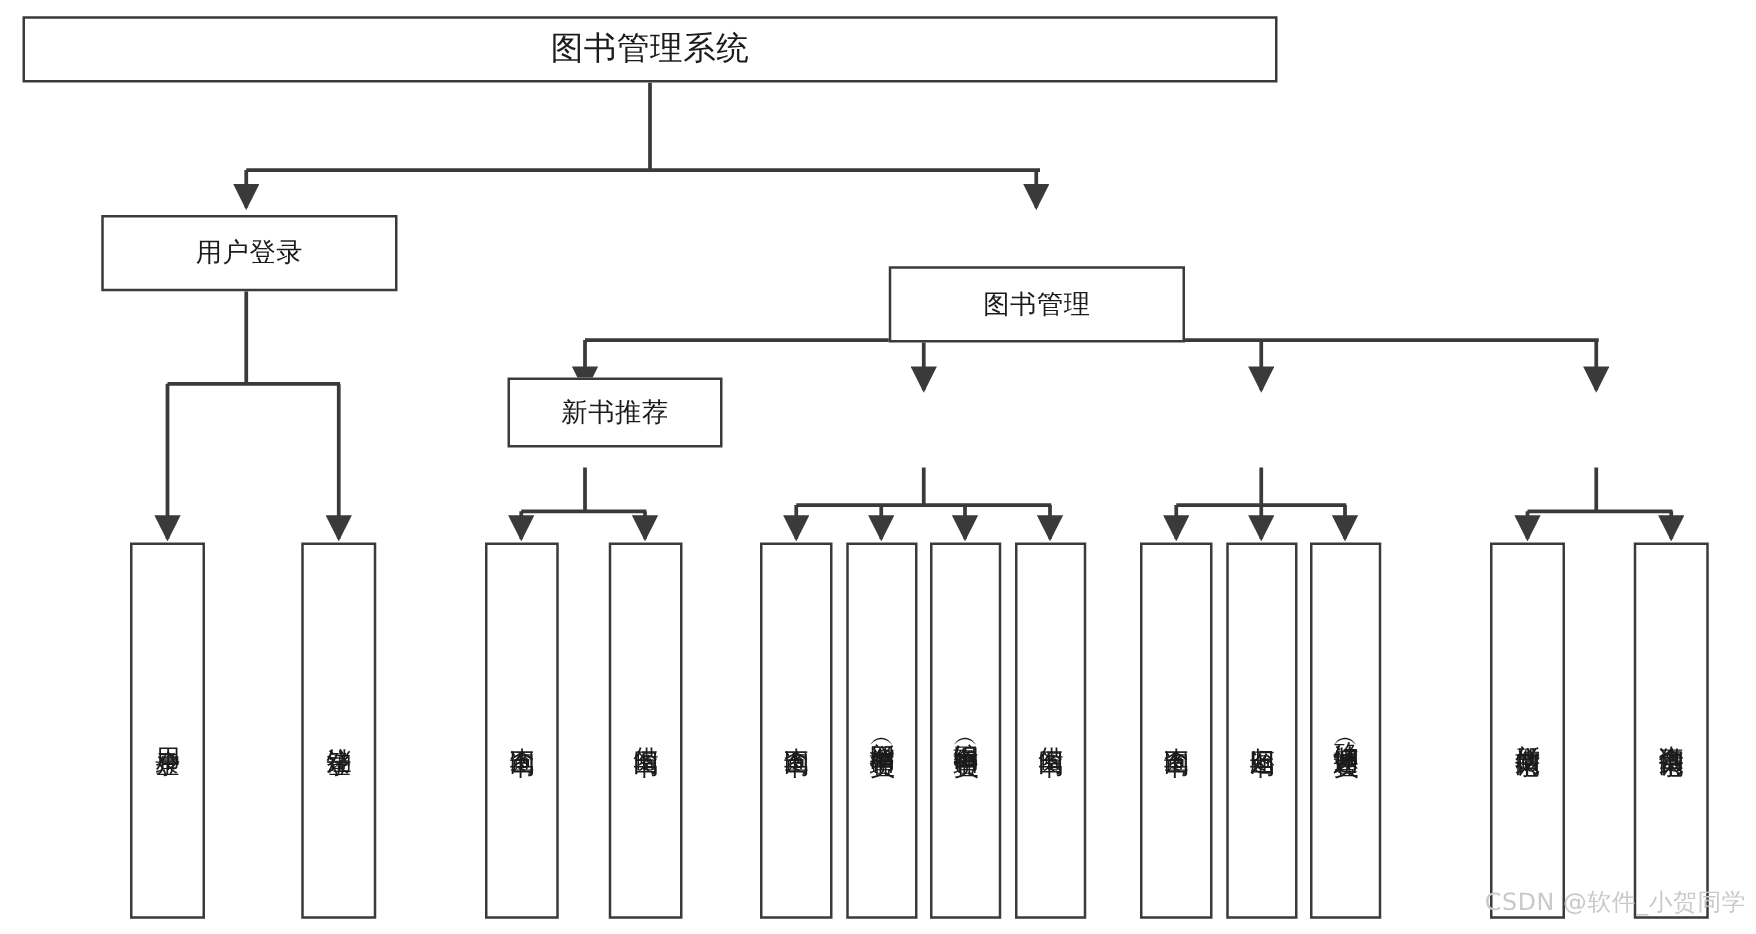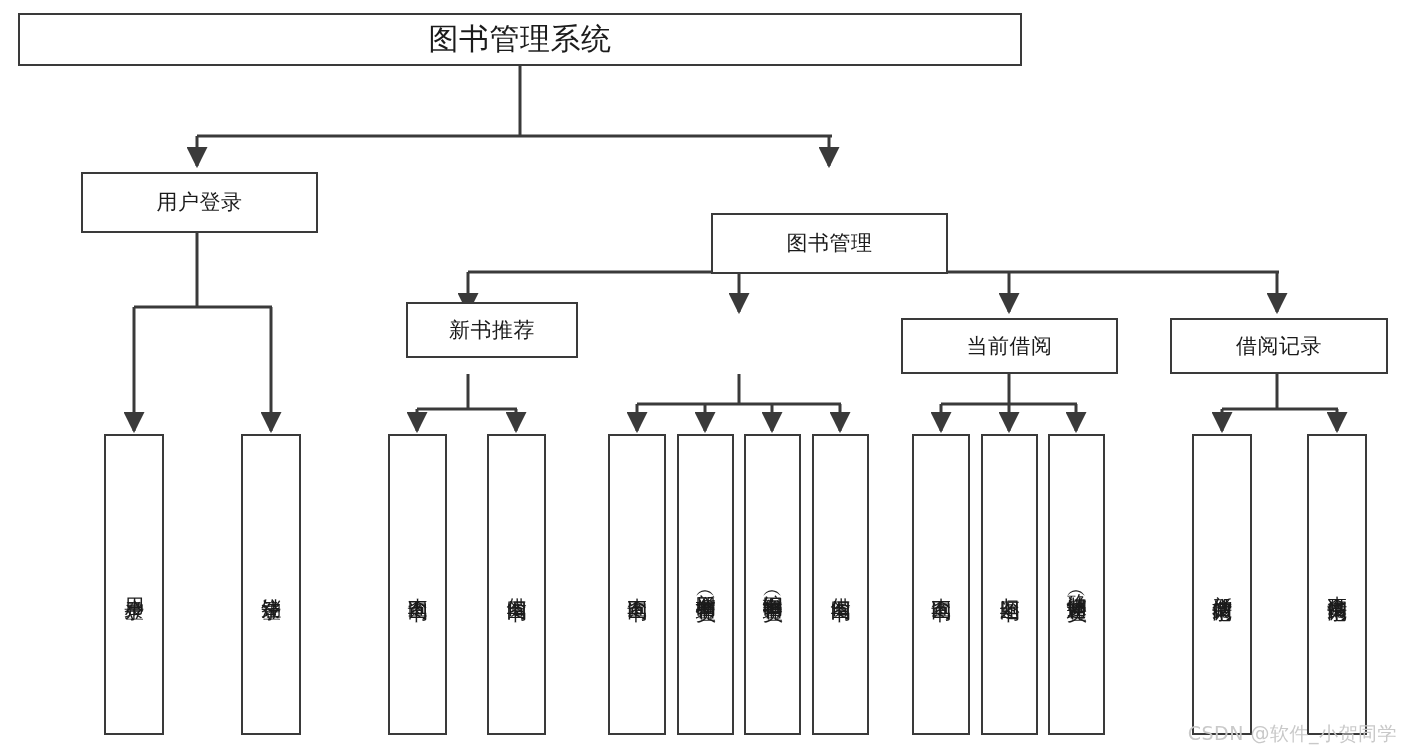--- a/index.html
+++ b/index.html
@@ -54,26 +54,26 @@
   }
   .node.v .label {
     writing-mode: vertical-rl;
     text-orientation: upright;
     font-size: 20px;
     line-height: 1.18;
     letter-spacing: 1.5px;
     white-space: nowrap;
   }
   .node.root .label {
-    font-size: 30px;
+    font-size: 26px;
   }
   .watermark {
     position: absolute;
     right: 8px;
-    bottom: 0;
+    bottom: 12px;
     font-size: 19px;
     color: #c9c9c9;
     letter-spacing: 0.5px;
     z-index: 5;
     white-space: nowrap;
     font-family: "DejaVu Sans", "Liberation Sans", sans-serif;
   }
 </style>
 </head>
 <body>
@@ -138,26 +138,20 @@
   <div class="node h" style="left:81px; top:172px; width:237px; height:61px;">
     <span class="label">用户登录</span>
   </div>
   <div class="node h" style="left:711px; top:172px; width:237px; height:61px;margin-top:41px;">
     <span class="label">图书管理</span>
   </div>
 
   <div class="node h" style="left:362px; top:302px; width:172px; height:56px;margin-left:44px;">
     <span class="label">新书推荐</span>
   </div>
-  <div class="node h" style="left:901px; top:318px; width:217px; height:56px;">
-    <span class="label">当前借阅</span>
-  </div>
-  <div class="node h" style="left:1170px; top:318px; width:218px; height:56px;">
-    <span class="label">借阅记录</span>
-  </div>
 
   <div class="node v" style="left:104px; top:434px; width:60px; height:301px;">
     <span class="label">用户登录</span>
   </div>
   <div class="node v" style="left:241px; top:434px; width:60px; height:301px;">
     <span class="label">注销登录</span>
   </div>
 
   <div class="node v" style="left:388px; top:434px; width:59px; height:301px;">
     <span class="label">查询图书</span>

